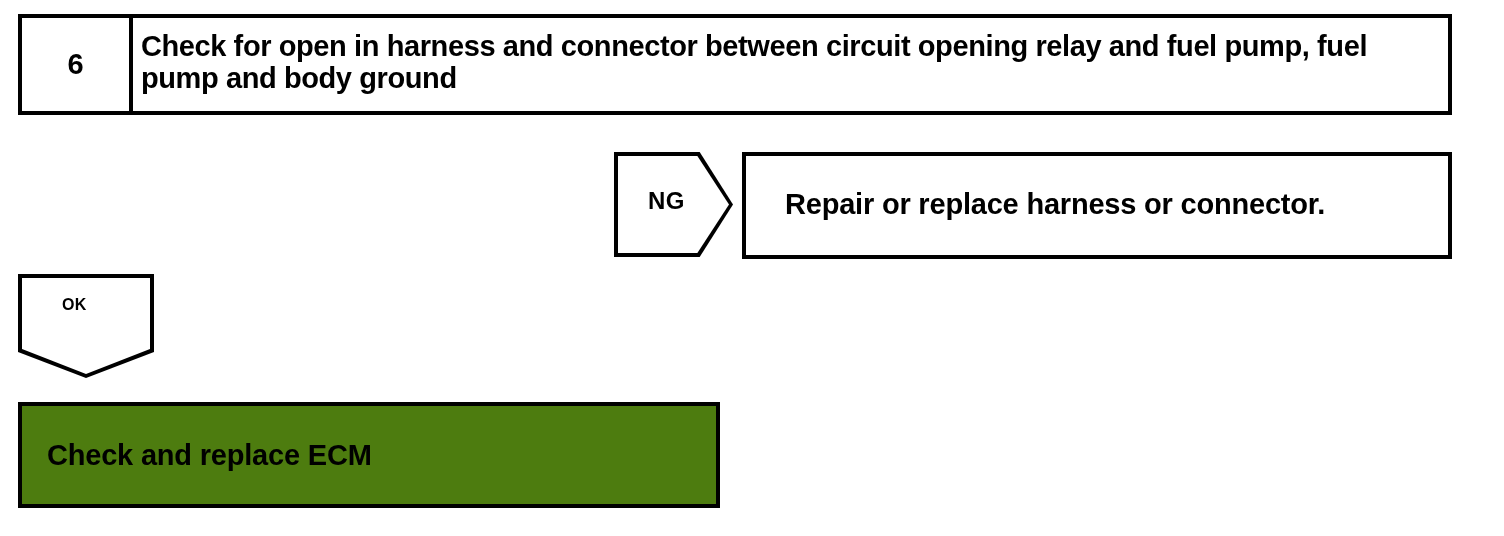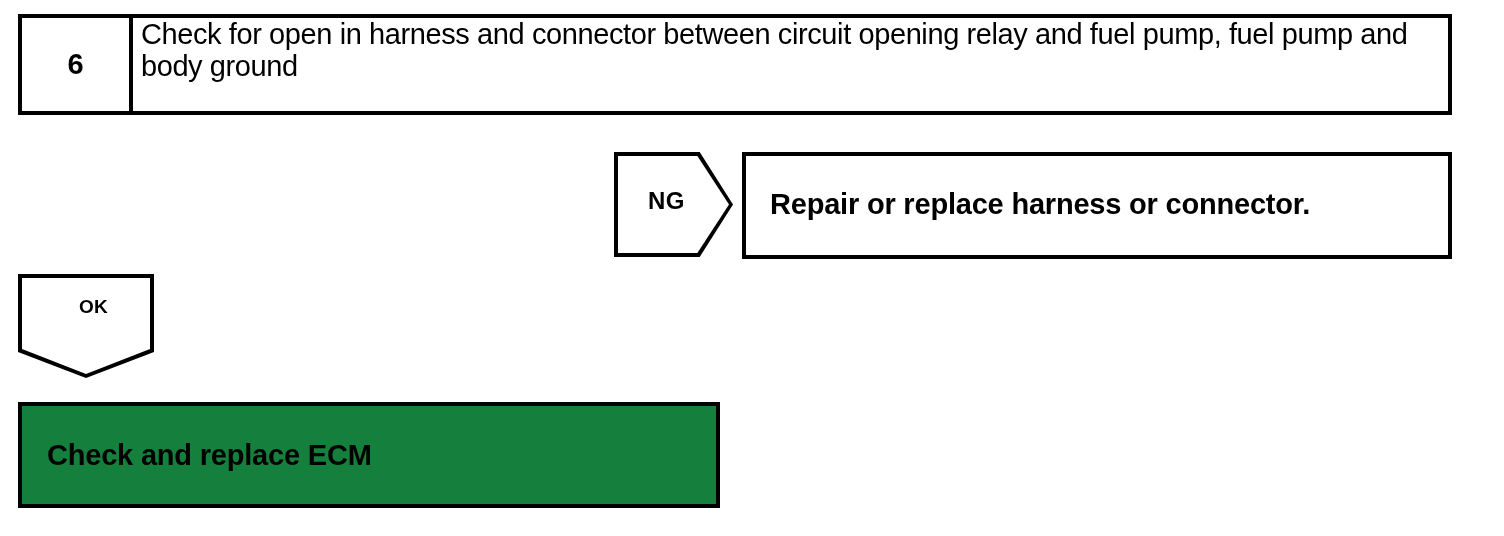--- a/index.html
+++ b/index.html
@@ -50,23 +50,24 @@
   }
   .step-text-cell {
     flex: 1 1 auto;
     box-sizing: border-box;
     padding: 0 8px 0 8px;
     display: flex;
     align-items: flex-start;
   }
   .step-text {
     font-size: 29px;
-    font-weight: normal;
+    font-weight: bold;
     line-height: 32px;
     letter-spacing: -0.4px;
+    margin-top: 12px;
     white-space: normal;
     max-width: 1300px;
   }
 
   
   .ng-tag {
     position: absolute;
     left: 614px;
     top: 152px;
     width: 119px;     
@@ -105,21 +106,21 @@
     border: 4px solid #000;
     background: #fff;
     display: flex;
     align-items: center;
   }
   .ng-result-text {
     font-size: 29px;
     font-weight: bold;
     line-height: 1;
     letter-spacing: -0.2px;
-    padding-left: 24px;
+    padding-left: 39px;
     margin-top: -2px;
   }
 
   
   .ok-tag {
     position: absolute;
     left: 18px;
     top: 274px;
     width: 136px;     
     height: 104px;    
@@ -134,36 +135,35 @@
     right: 4px;
     bottom: 4px;
     background: #fff;
     -webkit-clip-path: polygon(0% 0%, 100% 0%, 100% 74%, 50% 100%, 0% 74%);
     clip-path: polygon(0% 0%, 100% 0%, 100% 74%, 50% 100%, 0% 74%);
   }
   .ok-label {
     position: absolute;
     left: 62px;
     top: 297px;
-    font-size: 19px;
+    font-size: 16px;
     font-weight: bold;
     line-height: 1;
     letter-spacing: 0.3px;
-    margin-left: 17px;
   }
 
   .ok-result-box {
     position: absolute;
     left: 18px;
     top: 402px;
     width: 702px;     
     height: 106px;    
     box-sizing: border-box;
     border: 4px solid #000;
-    background: #15803d;
+    background: #4d7c0f;
     display: flex;
     align-items: center;
   }
   .ok-result-text {
     font-size: 29px;
     font-weight: bold;
     line-height: 1;
     letter-spacing: -0.2px;
     padding-left: 25px;
     margin-top: 0px;

